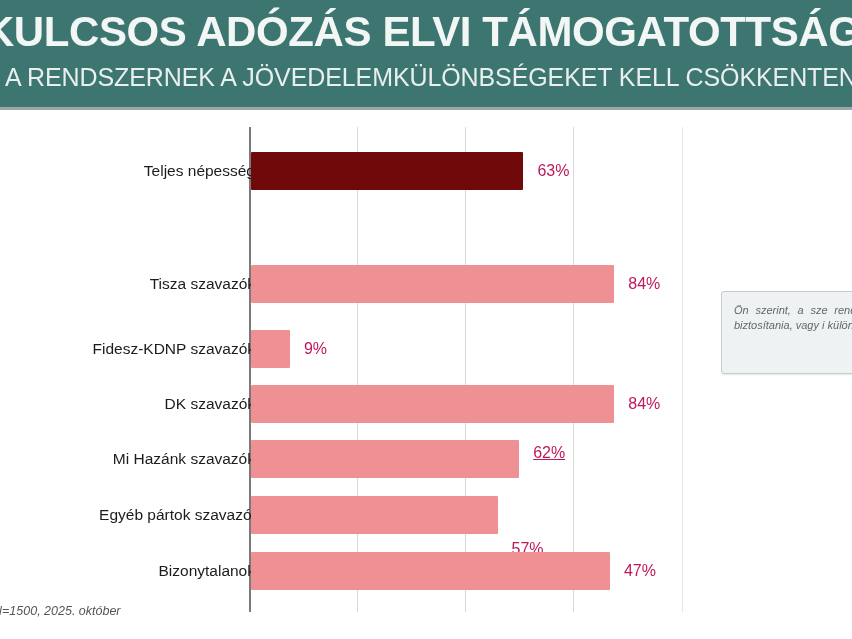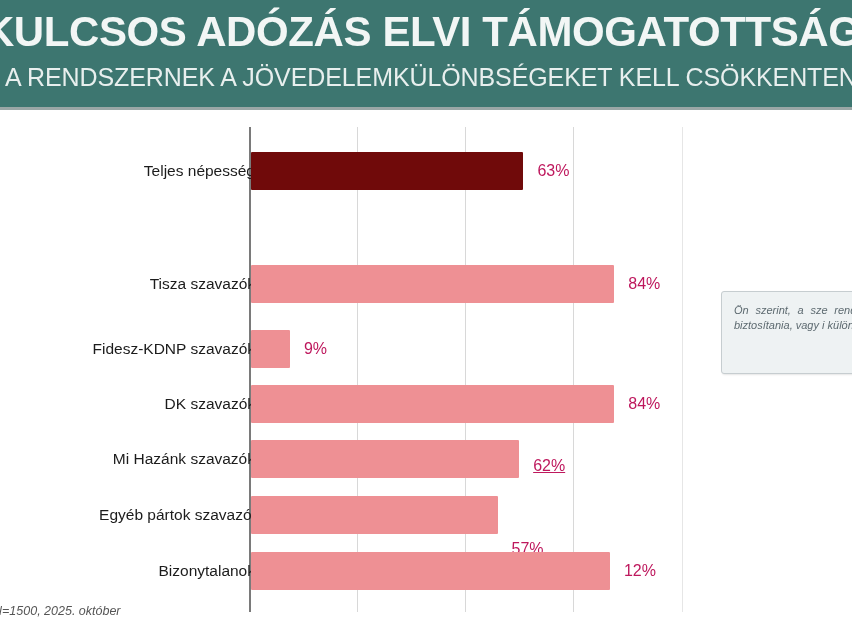--- a/index.html
+++ b/index.html
@@ -174,31 +174,31 @@
         <div class="bar-value" style="left: 303.925px; top: 11px;">9%</div>
       </div>
       <div class="bar-row" style="top: 272px; height: 38px;">
         <div class="bar-label" style="top: 11px;">DK szavazók</div>
         <div class="bar-rect" style="width: 363.3px; height: 38px; top: 0px; background: rgb(238, 144, 148);"></div>
         <div class="bar-value" style="left: 628.3px; top: 11px;">84%</div>
       </div>
       <div class="bar-row" style="top: 327px; height: 38px;">
         <div class="bar-label" style="top: 11px;">Mi Hazánk szavazók</div>
         <div class="bar-rect" style="width: 268.15px; height: 38px; top: 0px; background: rgb(238, 144, 148);"></div>
-        <div class="bar-value" style="left: 533.15px; top: 18px; text-decoration: underline;">62%</div>
+        <div class="bar-value" style="left: 533.15px; top: 5px; text-decoration: underline;">62%</div>
       </div>
       <div class="bar-row" style="top: 383px; height: 38px;">
         <div class="bar-label" style="top: 11px;">Egyéb pártok szavazói</div>
         <div class="bar-rect" style="width: 246.525px; height: 38px; top: 0px; background: rgb(238, 144, 148);"></div>
         <div class="bar-value" style="left: 511.525px; top: 11px; margin-top: 34px;">57%</div>
       </div>
       <div class="bar-row" style="top: 439px; height: 38px;">
         <div class="bar-label" style="top: 11px;">Bizonytalanok</div>
         <div class="bar-rect" style="width: 358.975px; height: 38px; top: 0px; background: rgb(238, 144, 148);"></div>
-        <div class="bar-value" style="left: 623.975px; top: 11px;">12%</div>
+        <div class="bar-value" style="left: 623.975px; top: 11px;">47%</div>
       </div>
     </div>
 </div>
 
 <div id="annotation-box">
   <div id="annotation-text">Ön szerint, a sze rendszernek inkább biztosítania, vagy i különbségeket kell cs</div>
 </div>
 
 <div id="footnote">N=1500, 2025. október</div>
 

